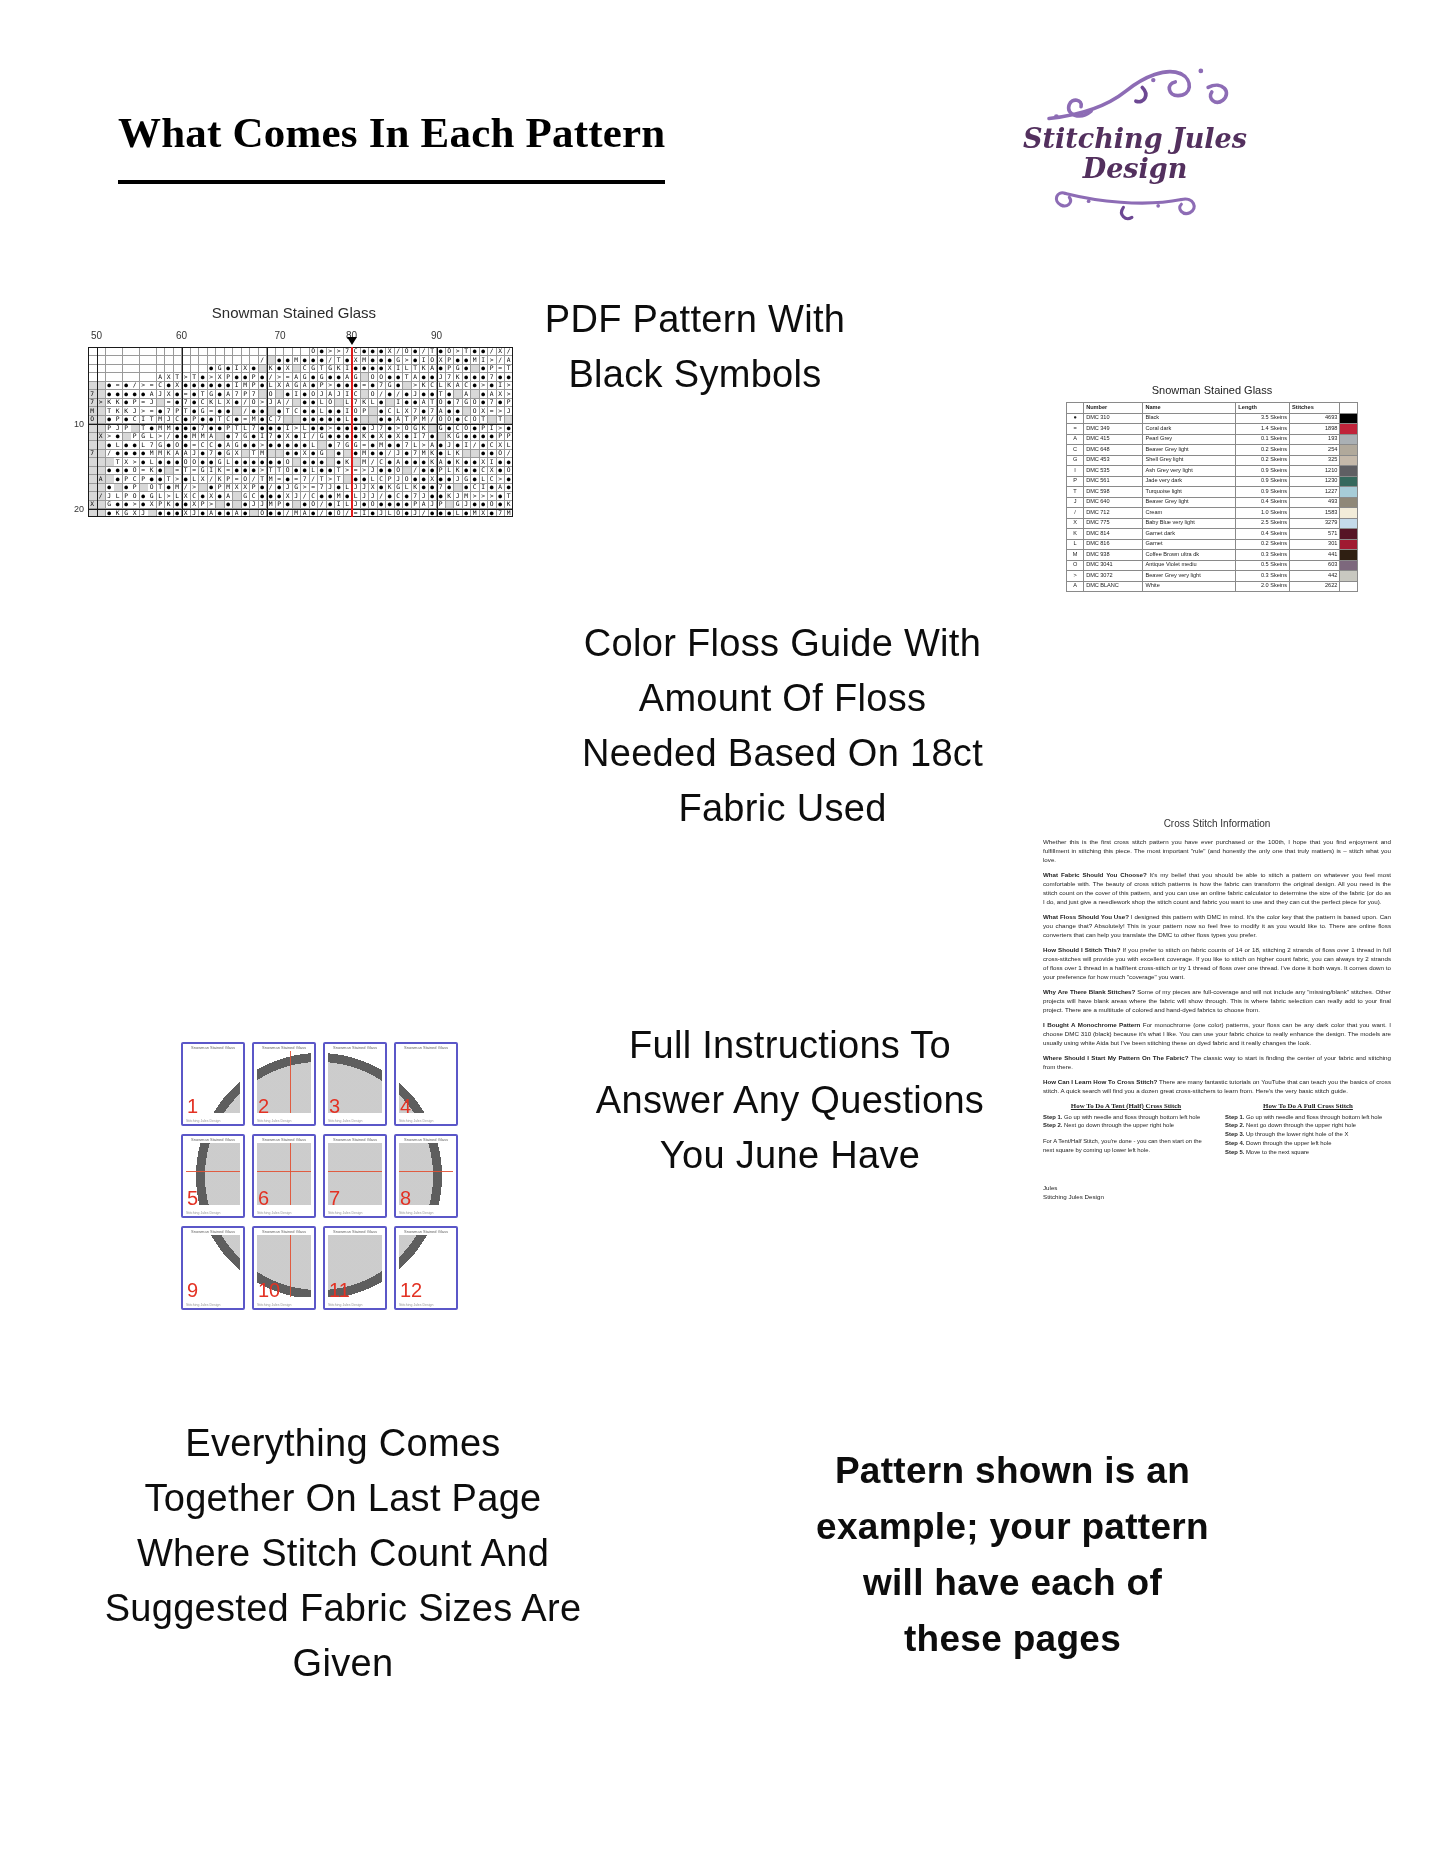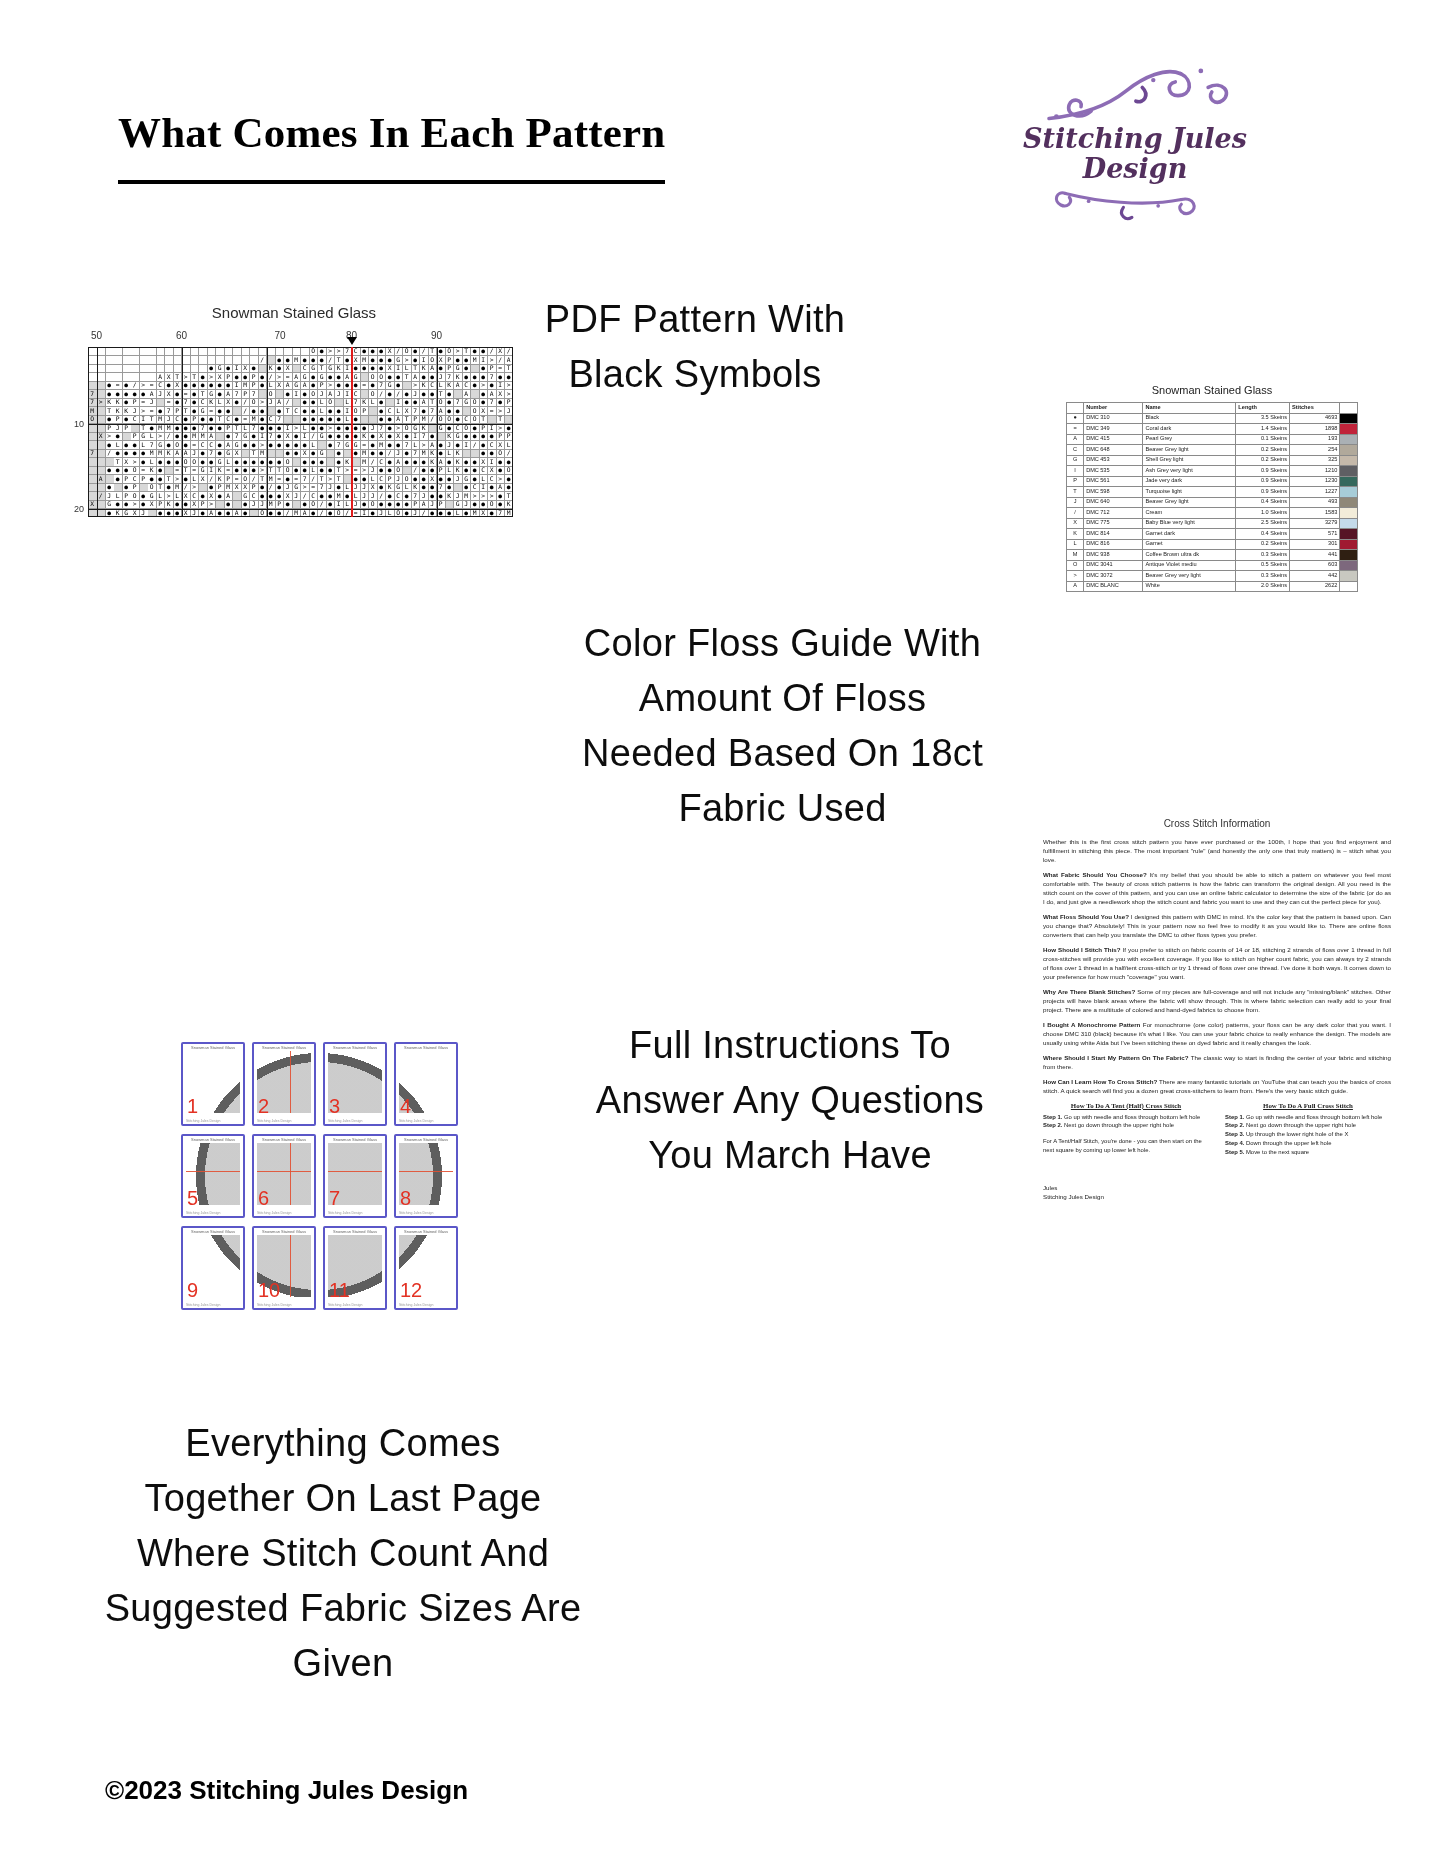--- a/index.html
+++ b/index.html
@@ -1145,26 +1145,30 @@
   </section>
 
   <div class="callout" style="left:465px;top:292px;width:460px;">PDF Pattern With
 Black Symbols</div>
   <div class="callout" style="left:550px;top:616px;width:465px;">Color Floss Guide With
 Amount Of Floss
 Needed Based On 18ct
 Fabric Used</div>
   <div class="callout" style="left:530px;top:1018px;width:520px;">Full Instructions To
 Answer Any Questions
-You March Have</div>
+You June Have</div>
   <div class="callout" style="left:63px;top:1416px;width:560px;">Everything Comes
 Together On Last Page
 Where Stitch Count And
 Suggested Fabric Sizes Are
 Given</div>
+  <div class="callout bold" style="left:790px;top:1443px;width:445px;">Pattern shown is an
+example; your pattern
+will have each of
+these pages</div>
 
   <section class="floss">
     <div class="floss-title">Snowman Stained Glass</div>
     <table class="floss-t">
       <thead>
           <tr id="floss-head">
             <th class="col-sym"></th>
             <th class="col-num">Number</th>
             <th class="col-name">Name</th>
             <th class="col-len">Length</th>
@@ -1413,15 +1417,14 @@
           <p><b>Step 2. </b>Next go down through the upper right hole</p>
           <p><b>Step 3. </b>Up through the lower right hole of the X</p>
           <p><b>Step 4. </b>Down through the upper left hole</p>
           <p><b>Step 5. </b>Move to the next square</p>
         </div>
       </div>
     <div class="doc-sig">Jules
 Stitching Jules Design</div>
   </section>
 
-  <div class="copyright">©2023 Stitching Jules Design</div>
 
 </div>
 
 </body></html>

